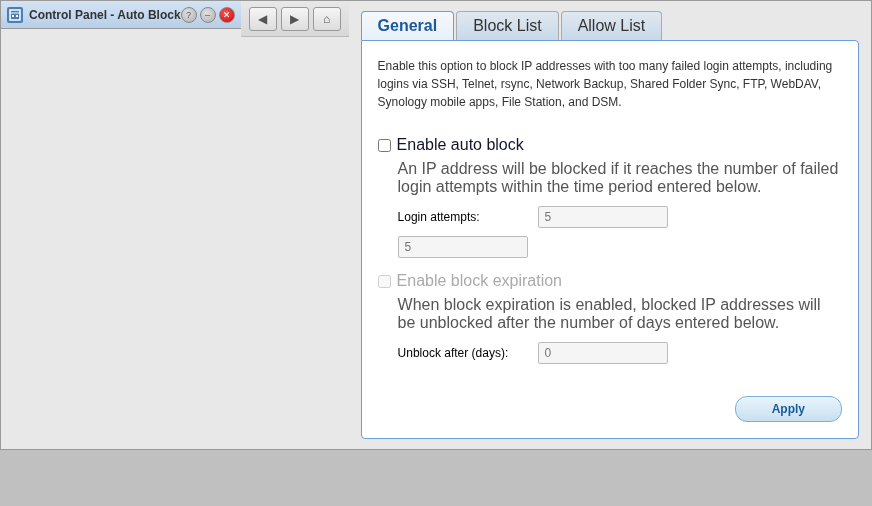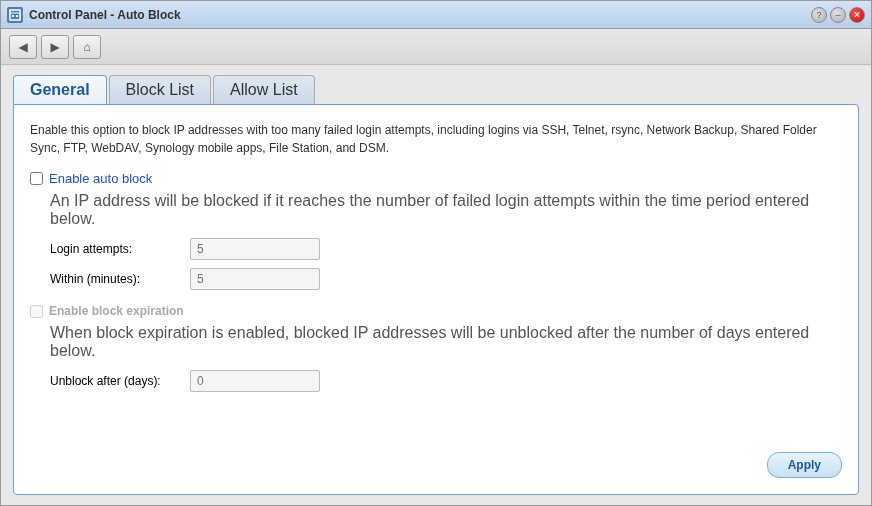--- a/index.html
+++ b/index.html
@@ -6,25 +6,25 @@
     body {
       font-family: Arial, sans-serif;
       font-size: 12px;
       background: #c0c0c0;
       width: 872px;
       height: 506px;
       overflow: hidden;
     }
     .window {
       width: 872px;
-      height: 506px;
+      height: 450px;
       background: #e8e8e8;
       border: 1px solid #999;
       display: flex;
-      flex-direction: column;
+      flex-direction: row;
     }
     .title-bar {
       background: linear-gradient(to bottom, #d4e3f5, #b8cfe8);
       border-bottom: 1px solid #999;
       padding: 4px 6px;
       display: flex;
       align-items: center;
       justify-content: space-between;
       height: 28px;
     }
@@ -125,36 +125,36 @@
       border: 1px solid #6a9fd8;
       border-radius: 0 4px 4px 4px;
       background: white;
       padding: 16px;
       display: flex;
       flex-direction: column;
     }
     .description {
       font-size: 12px;
       color: #333;
-      margin-bottom: 14px;
+      margin-bottom: 25px;
       line-height: 1.5;
     }
     .checkbox-row {
       display: flex;
       align-items: center;
       gap: 6px;
       margin-bottom: 6px;
     }
     .checkbox-row input[type="checkbox"] {
       width: 13px;
       height: 13px;
     }
     .checkbox-label {
-      font-size: 13px;
-      color: #1d4ed8;
+      font-size: 16px;
+      color: #0f172a;
     }
     .hint-text {
       font-size: 16px;
       color: #555;
       margin-left: 20px;
       margin-bottom: 10px;
     }
     .field-row {
       display: flex;
       align-items: center;
@@ -173,39 +173,38 @@
       border-radius: 2px;
       padding: 2px 6px;
       font-size: 12px;
       background: #f5f5f5;
       color: #999;
     }
     .expiration-section {
       margin-top: 6px;
     }
     .checkbox-label-disabled {
-      font-size: 12px;
+      font-size: 16px;
       color: #aaa;
-      font-weight: bold;
     }
     .expiration-hint {
       font-size: 16px;
       color: #555;
       margin-left: 20px;
       margin-bottom: 10px;
     }
     .spacer { flex: 1; }
     .button-row {
       display: flex;
       justify-content: flex-end;
       gap: 8px;
       padding-top: 10px;
     }
     .action-btn {
-      padding: 5px 20px;
+      padding: 5px 36px;
       border-radius: 12px;
       border: 1px solid #7ab0d8;
       font-size: 12px;
       cursor: pointer;
       background: linear-gradient(to bottom, #e8f4fc, #c8e0f0);
       color: #1a5a9a;
       font-weight: bold;
     }
   </style>
 </head>
@@ -255,21 +254,20 @@
       </div>
 
       <div class="hint-text">An IP address will be blocked if it reaches the number of failed login attempts within the time period entered below.</div>
 
       <div class="field-row">
         <span class="field-label">Login attempts:</span>
         <input type="text" class="field-input" disabled="" placeholder="5" style="">
       </div>
 
       <div class="field-row">
-        <span class="field-label">Within (minutes):</span>
         <input type="text" class="field-input" disabled="" placeholder="5" style="">
       </div>
 
       <div class="expiration-section">
         <div class="checkbox-row">
           <input type="checkbox" disabled="" style="">
           <span class="checkbox-label-disabled">Enable block expiration</span>
         </div>
 
         <div class="expiration-hint">When block expiration is enabled, blocked IP addresses will be unblocked after the number of days entered below.</div>

